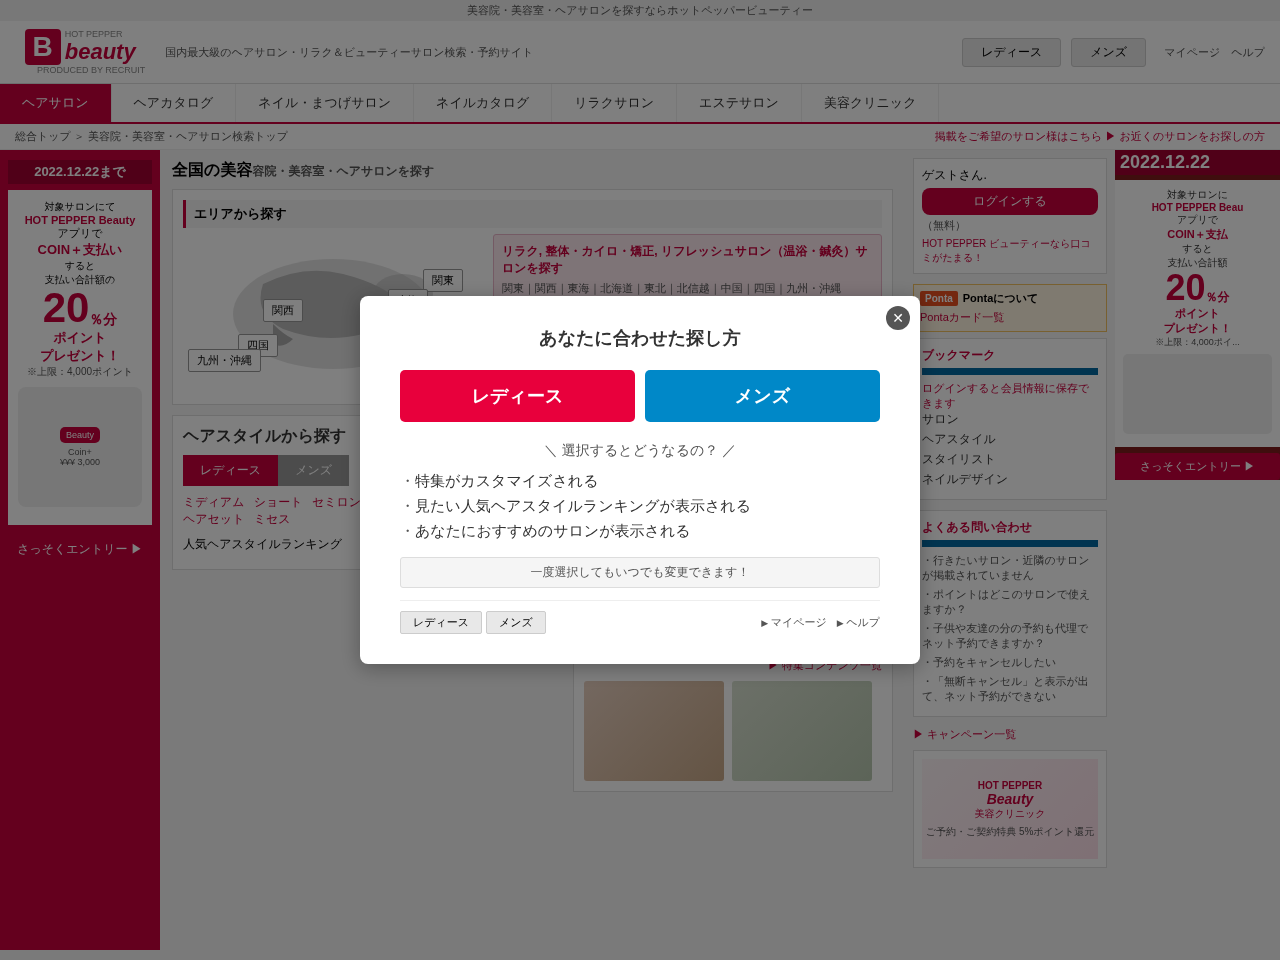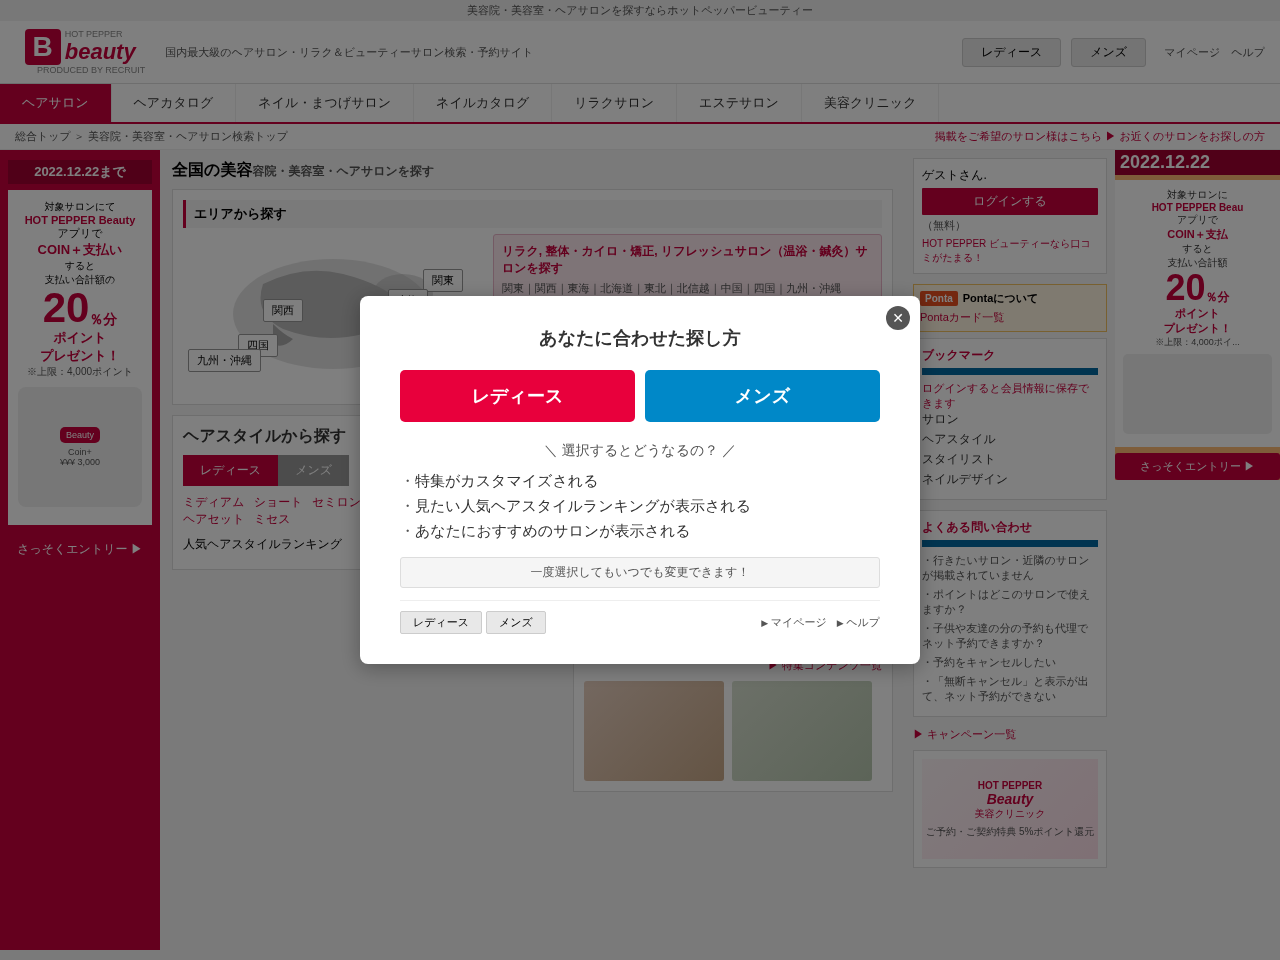--- a/index.html
+++ b/index.html
@@ -108,21 +108,21 @@
     .modal-point::before { content: '・'; color: #555; }
     .modal-note-box { background: #f5f5f5; border: 1px solid #ddd; padding: 6px 12px; text-align: center; font-size: 12px; color: #555; margin-bottom: 12px; border-radius: 3px; }
     .modal-footer { display: flex; justify-content: space-between; align-items: center; border-top: 1px solid #eee; padding-top: 10px; }
     .modal-footer-tabs { display: flex; gap: 4px; }
     .modal-footer-tab { background: #e8e8e8; border: 1px solid #ccc; padding: 3px 12px; font-size: 11px; cursor: pointer; border-radius: 2px; }
     .modal-footer-links { display: flex; gap: 10px; font-size: 11px; color: #555; }
     .modal-footer-links a { color: #555; text-decoration: none; cursor: pointer; }
     .modal-footer-links a::before { content: '▶ '; font-size: 9px; }
 
     
-    .right-ad-box { background: #fdba74; color: #fff; padding: 0; margin-bottom: 0; }
+    .right-ad-box { background: #7f1d1d; color: #fff; padding: 0; margin-bottom: 0; }
     .right-ad-date { font-size: 18px; font-weight: bold; background: #a00030; padding: 2px 5px; margin-bottom: 5px; }
     .right-ad-body { background: #fff; color: #333; padding: 8px; font-size: 11px; text-align: center; }
     .right-entry-btn { background: #c8003c; color: #fff; width: 100%; padding: 6px; font-size: 11px; border: none; cursor: pointer; border-radius: 3px; margin-top: 6px; }
 
     .campaign-box { background: #fff; border: 1px solid #ddd; padding: 8px; margin-bottom: 8px; }
     .beauty-clinic-box { width: 100%; height: 100px; background: linear-gradient(135deg, #fff5f8, #ffe0ea); display: flex; flex-direction: column; align-items: center; justify-content: center; font-size: 11px; }
 
     .ad-sidebar-right { width: 165px; min-width: 165px; }
   </style>
 </head>
@@ -331,21 +331,21 @@
           </div>
         </div>
       </div>
     </div>
   </div>
 
   <div class="right-sidebar">
 
     <div class="sidebar-box">
       <div style="font-size:12px; margin-bottom:4px;">ゲストさん.</div>
-      <button style="background:#c8003c; color:#fff; border:none; padding:5px 10px; font-size:12px; width:100%; cursor:pointer; border-radius:1px;">ログインする</button>
+      <button style="background:#c8003c; color:#fff; border:none; padding:5px 10px; font-size:12px; width:100%; cursor:pointer; border-radius:8px;">ログインする</button>
       <div style="font-size:11px; color:#555; margin-top:3px;">（無料）</div>
       <div style="font-size:10px; color:#c8003c; margin-top:4px;">HOT PEPPER ビューティーなら口コミがたまる！</div>
     </div>
 
     <div class="ponta-box">
       <div style="display:flex; align-items:center; gap:5px; margin-bottom:4px;">
         <div style="background:#e85020; color:#fff; font-size:10px; font-weight:bold; padding:2px 5px; border-radius:2px;">Ponta</div>
         <span style="font-size:11px; font-weight:bold;">Pontaについて</span>
       </div>
       <a style="font-size:11px; color:#c8003c; cursor:pointer;">Pontaカード一覧</a>

